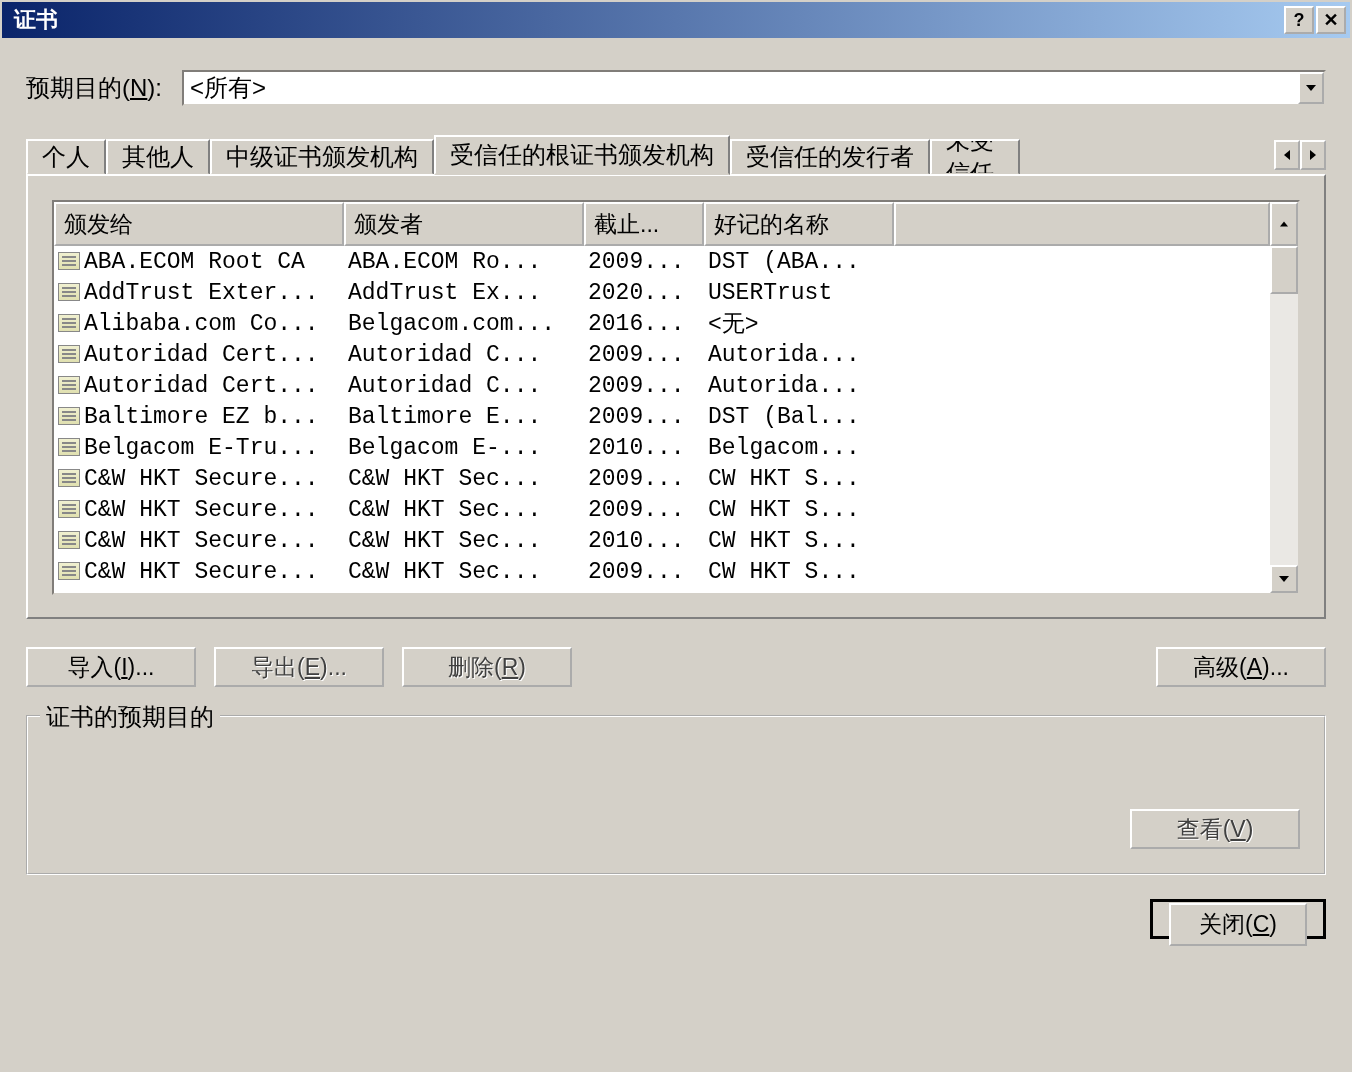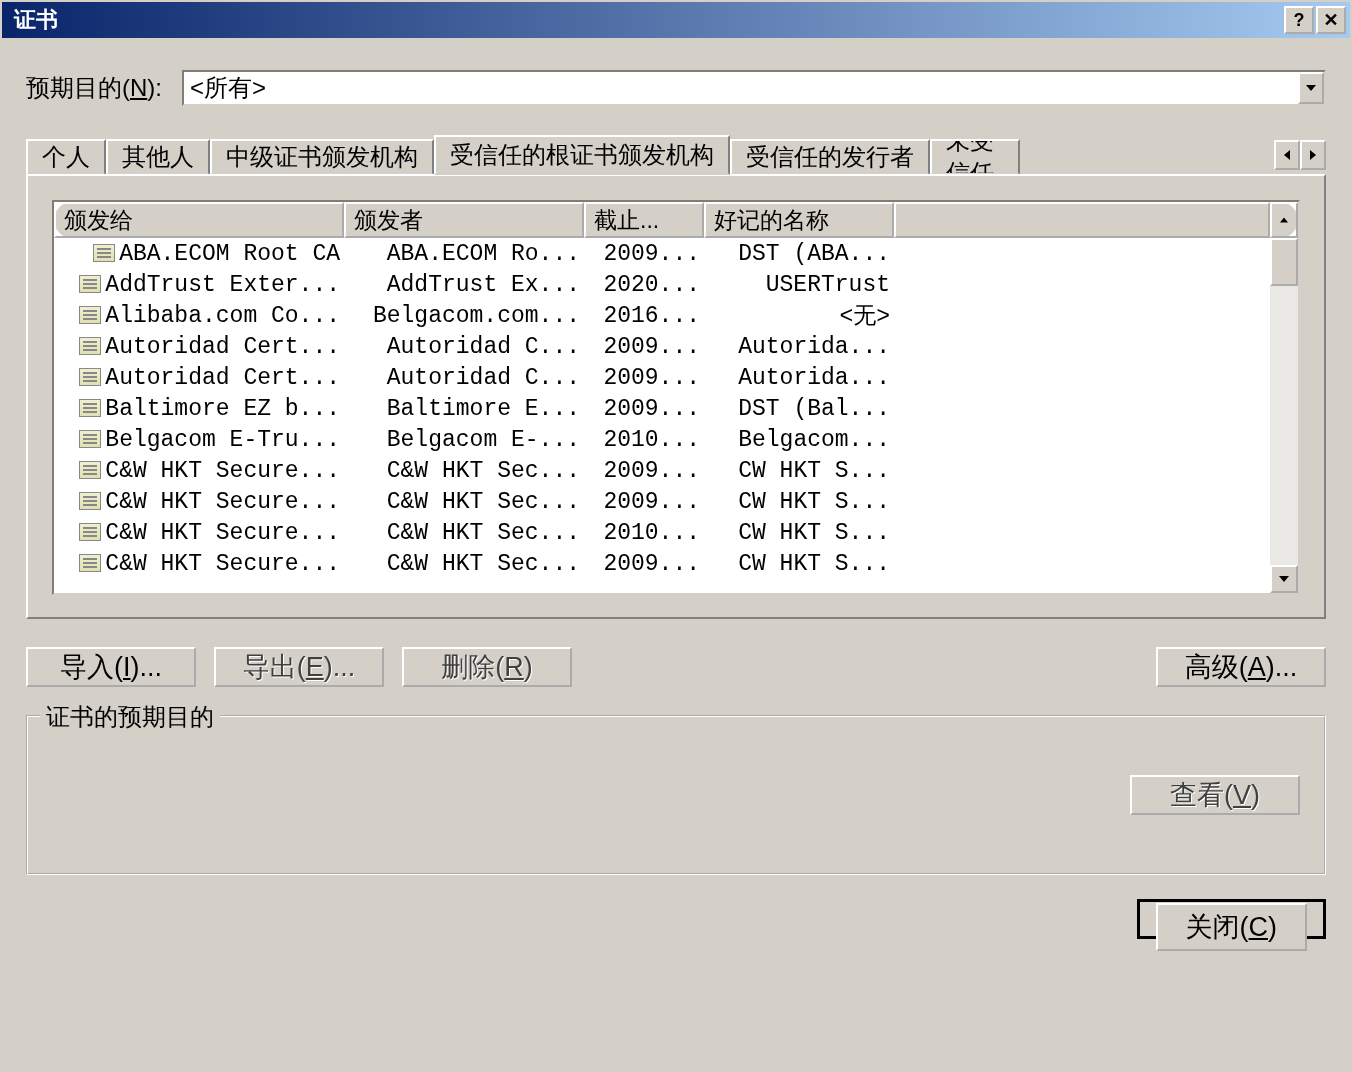--- a/index.html
+++ b/index.html
@@ -137,23 +137,22 @@
       height: 395px;
       border: 2px inset #d4d0c8;
       background: white;
       display: flex;
       flex-direction: column;
       overflow: hidden;
     }
     .list-header {
       display: flex;
       background: #d4d0c8;
-      height: 36px;
+      height: 44px;
       flex-shrink: 0;
-      border-radius: 18px;
     }
     .list-header-cell {
       border: 2px outset #ffffff;
       padding: 4px 8px;
       font-size: 23px;
       display: flex;
       align-items: center;
       overflow: hidden;
       white-space: nowrap;
     }
@@ -172,21 +171,20 @@
       flex: 1;
       overflow: hidden;
     }
     .list-row {
       display: flex;
       height: 31px;
       font-family: "Courier New", monospace;
       font-size: 23px;
       cursor: pointer;
       align-items: center;
-      text-align: right;
     }
     .list-cell {
       padding: 0 4px;
       overflow: hidden;
       white-space: nowrap;
       text-overflow: clip;
     }
     .cert-icon {
       display: inline-block;
       width: 22px;
@@ -237,21 +235,21 @@
     .button-row {
       display: flex;
       margin-top: 28px;
       gap: 18px;
     }
     .win-button {
       min-width: 170px;
       height: 40px;
       background: #d4d0c8;
       border: 2px outset #ffffff;
-      font-size: 27px;
+      font-size: 23px;
       cursor: pointer;
       padding: 0 16px;
       font-family: inherit;
     }
     .win-button:disabled {
       color: #404040;
       text-shadow: 1px 1px 0 #ffffff;
       cursor: default;
     }
     .win-button.right { margin-left: auto; }
@@ -266,21 +264,21 @@
       position: absolute;
       top: -16px;
       left: 12px;
       background: #d4d0c8;
       padding: 0 6px;
       font-size: 24px;
     }
     .groupbox-content {
       display: flex;
       height: 100%;
-      align-items: center;
+      align-items: flex-end;
       justify-content: flex-end;
     }
     .bottom-row {
       display: flex;
       justify-content: flex-end;
       margin-top: 24px;
     }
     .underline { text-decoration: underline; }
     .arrow-svg { width: 10px; height: 10px; }
     .tab-truncated { overflow: hidden; }

